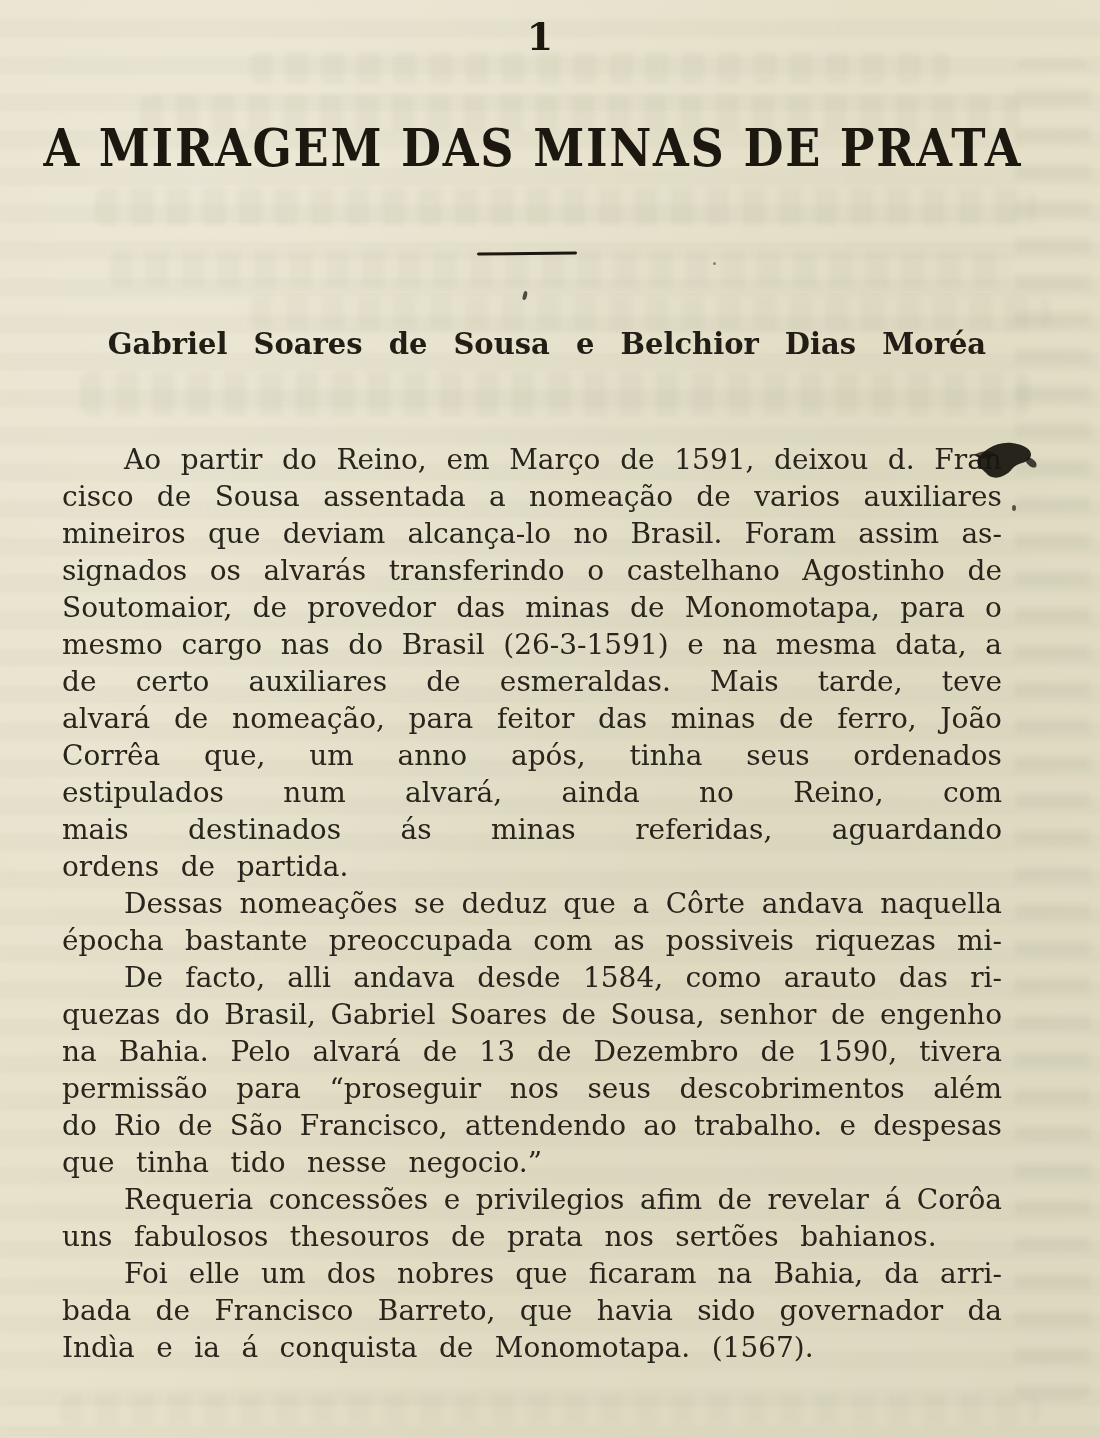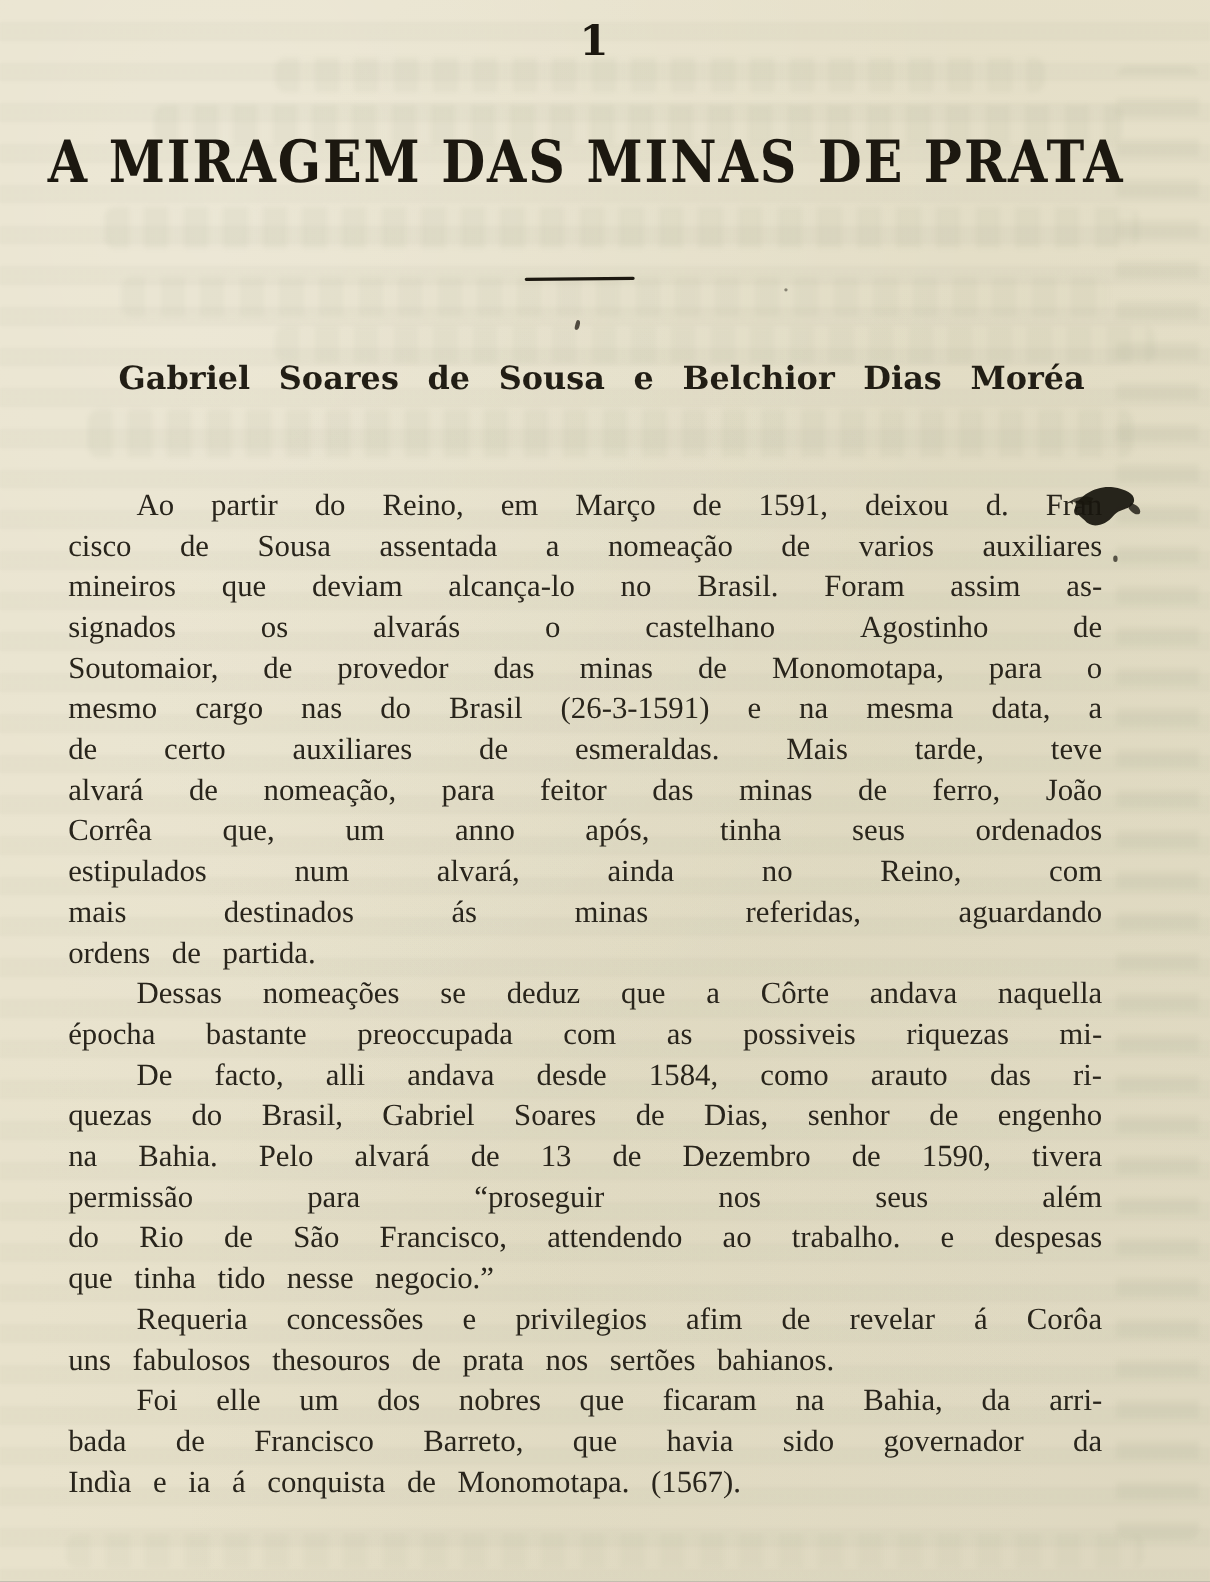--- a/index.html
+++ b/index.html
@@ -68,21 +68,20 @@
     font-size:29px;font-weight:bold;
     word-spacing:.55em;
     transform:translateX(-3px);
     color:#221e15;
     white-space:nowrap;
   }
   .bodytext{
     position:absolute;top:441px;left:62px;width:940px;
     font-size:28px;
     color:var(--ink);
-    font-family:Liberation Serif, serif;
   }
   .line{
     display:flex;justify-content:space-between;
     height:37px;line-height:37px;
     white-space:nowrap;
   }
   .line.indent{padding-left:62px;}
   .line.last{display:block;word-spacing:.45em;}
   .blot{position:absolute;left:972px;top:435px;width:72px;height:56px;pointer-events:none;}
   .speck{position:absolute;background:#2a261d;border-radius:50%;pointer-events:none;}
@@ -147,20 +146,21 @@
         <span>no</span>
         <span>Brasil.</span>
         <span>Foram</span>
         <span>assim</span>
         <span>as-</span>
       </div>
       <div class="line">
         <span>signados</span>
         <span>os</span>
         <span>alvarás</span>
+        <span>transferindo</span>
         <span>o</span>
         <span>castelhano</span>
         <span>Agostinho</span>
         <span>de</span>
       </div>
       <div class="line">
         <span>Soutomaior,</span>
         <span>de</span>
         <span>provedor</span>
         <span>das</span>
@@ -266,21 +266,21 @@
         <span>das</span>
         <span>ri-</span>
       </div>
       <div class="line">
         <span>quezas</span>
         <span>do</span>
         <span>Brasil,</span>
         <span>Gabriel</span>
         <span>Soares</span>
         <span>de</span>
-        <span>Dias,</span>
+        <span>Sousa,</span>
         <span>senhor</span>
         <span>de</span>
         <span>engenho</span>
       </div>
       <div class="line">
         <span>na</span>
         <span>Bahia.</span>
         <span>Pelo</span>
         <span>alvará</span>
         <span>de</span>
@@ -290,20 +290,21 @@
         <span>de</span>
         <span>1590,</span>
         <span>tivera</span>
       </div>
       <div class="line">
         <span>permissão</span>
         <span>para</span>
         <span>“proseguir</span>
         <span>nos</span>
         <span>seus</span>
+        <span>descobrimentos</span>
         <span>além</span>
       </div>
       <div class="line">
         <span>do</span>
         <span>Rio</span>
         <span>de</span>
         <span>São</span>
         <span>Francisco,</span>
         <span>attendendo</span>
         <span>ao</span>

